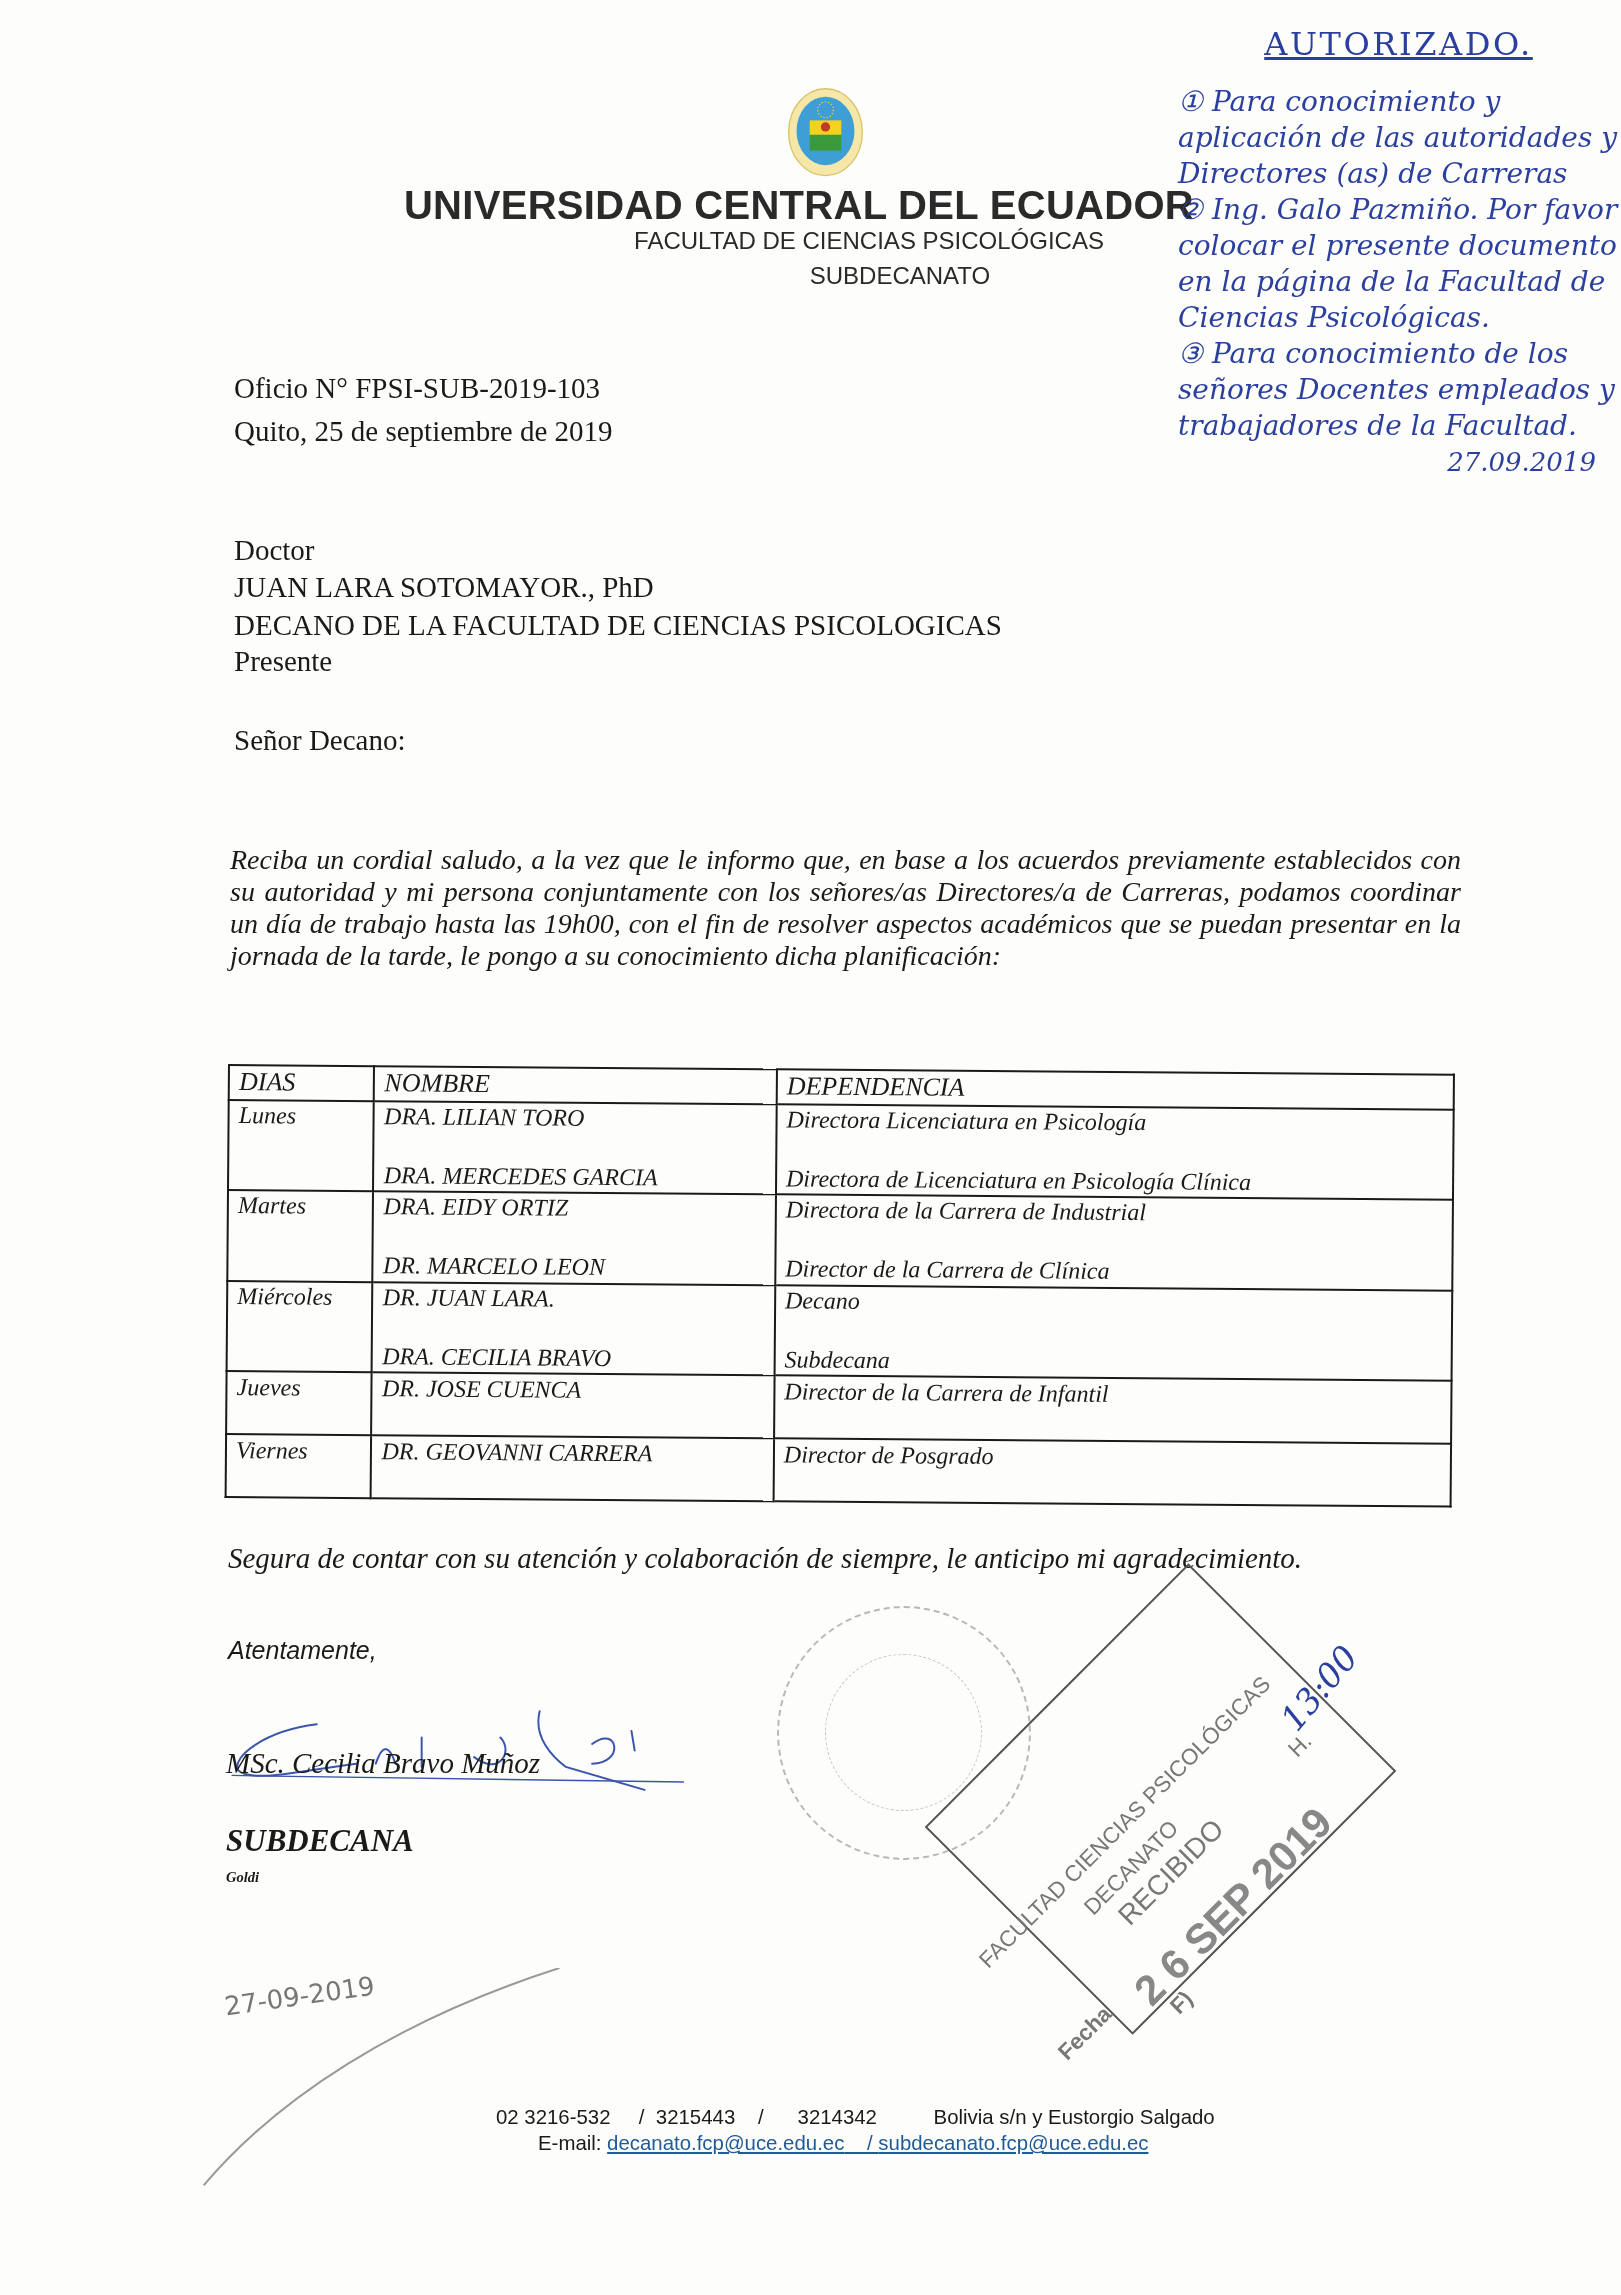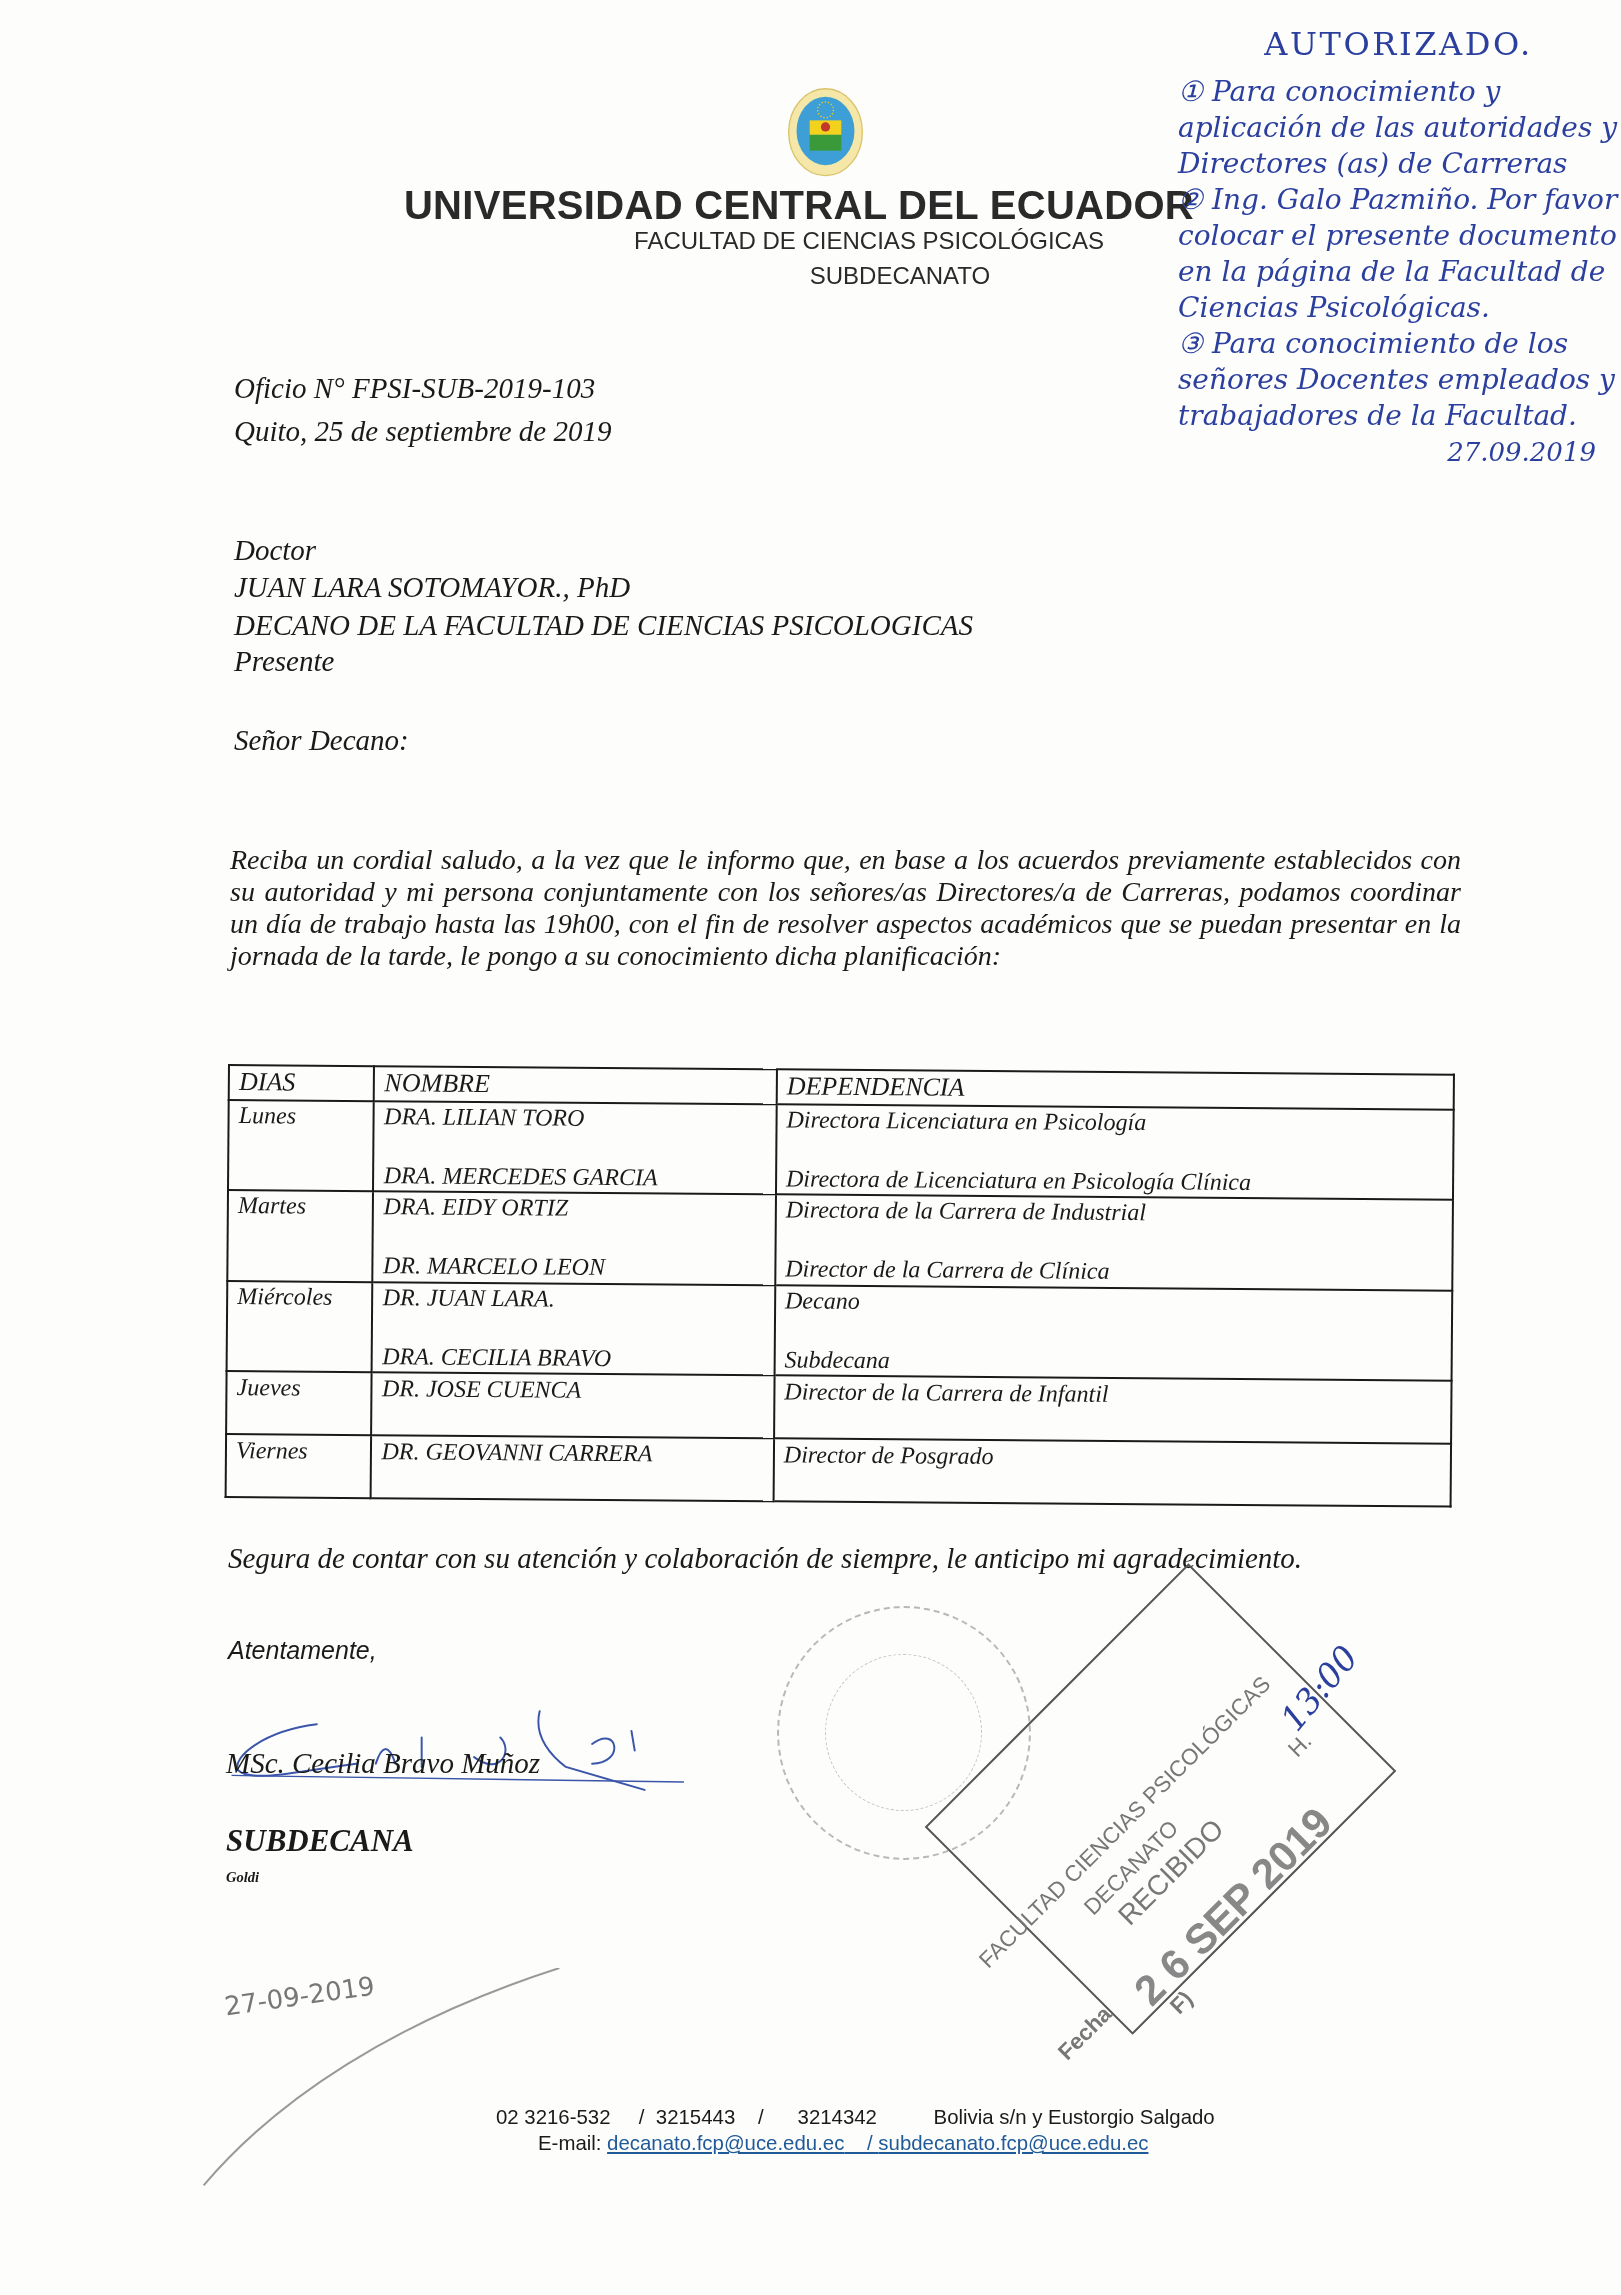--- a/index.html
+++ b/index.html
@@ -7,41 +7,41 @@
          font-family:"Liberation Serif", serif; color:#1a1a1a; }
   .abs { position:absolute; }
   
   .logo { left:786px; top:86px; width:79px; height:99px; }
   .uni-title { left:0; width:1420px; top:183px; text-align:center; padding-left:178px; box-sizing:border-box;
                font-family:"Liberation Sans", sans-serif; font-weight:bold; font-size:40px; color:#2a2a2a; letter-spacing:0.3px; }
   .fac-title { left:0; width:1622px; top:227px; text-align:center; padding-left:116px; box-sizing:border-box;
                font-family:"Liberation Sans", sans-serif; font-size:24px; color:#2a2a2a; }
   .sub-title { left:0; width:1622px; top:262px; text-align:center; padding-left:178px; box-sizing:border-box;
                font-family:"Liberation Sans", sans-serif; font-weight:normal; font-size:24px; color:#2a2a2a; }
-  .ref { left:234px; font-size:29px; font-style:italic; }
+  .ref { left:234px; font-size:29px; }
   .body-text { left:230px; width:1231px; top:844px; font-size:28px; font-style:italic; line-height:32px; text-align:justify; }
   
   .sched { left:228px; top:1064px; width:1227px; border-collapse:collapse; font-style:italic; font-size:24px; transform:rotate(0.45deg); transform-origin:left top; }
   .sched td, .sched th { border:2px solid #1a1a1a; vertical-align:top; padding:1.3px 9.2px; text-align:left; font-weight:normal; }
   .sched th { font-size:26px; height:30px; }
   .col-day { width:125px;border-radius:9px; }
   .col-name { width:382px; }
   .cell-line { display:block; }
   .gap { height:32px; display:block; }
   .closing { left:228px; top:1542px; width:1244px; font-size:29px; font-style:italic; }
   .atent { left:228px; top:1636px; font-family:"Liberation Sans", sans-serif; font-style:italic; font-size:25px; }
   .signame { left:226px; top:1747px; font-size:29px; font-style:italic; }
   .sigrole { left:226px; top:1823px; font-size:31px; font-style:italic; font-weight:bold; }
   .initials { left:226px; top:1869px; font-size:14.5px; font-style:italic; font-weight:bold; }
   .footer1 { left:454px; top:2106px; font-family:"Liberation Sans", sans-serif; font-size:20.4px; white-space:pre;margin-left:42px; }
   .footer2 { left:538px; top:2132px; font-family:"Liberation Sans", sans-serif; font-size:20.4px; white-space:pre; }
   .footer2 a { color:#1f5a99; text-decoration:underline; }
   .hand { color:#2b3f9e; font-family:"DejaVu Serif", serif; font-style:italic; }
   .annot { left:1178px; top:26px; width:441px; font-size:28px; line-height:36px; }
-  .annot .title { text-align:center; letter-spacing:2.6px; font-size:32px; margin-bottom:12px; font-style:normal; }
+  .annot .title { text-align:center; letter-spacing:2.6px; font-size:32px; text-decoration:underline; margin-bottom:22px; font-style:normal; }
   .annot .date { text-align:right; padding-right:23px; font-size:26px; }
   .pencil-date { left:224px; top:1981px; color:#777; font-family:"DejaVu Sans", sans-serif; font-size:26px; transform:rotate(-8deg); }
   .stamp-circle { left:777px; top:1606px; width:250px; height:250px; border-radius:50%; border:2px dashed #b8b8b8; }
   .stamp-rect { left:974px; top:1652px; width:369px; height:290px; border:2px solid #555; transform:rotate(-45deg); transform-origin:center; }
   .stamp-text { color:#777; font-family:"Liberation Sans", sans-serif; font-size:22.4px; transform:rotate(-45deg); transform-origin:left top; white-space:nowrap; }
   .stamp-date { color:#888; font-family:"Liberation Sans", sans-serif; font-size:42px; font-weight:bold; transform:rotate(-45deg); transform-origin:left top; white-space:nowrap; }
   .hour { left:1270px; top:1668px; font-size:34px; transform:rotate(-50deg); }
 </style>
 </head>
 <body>

